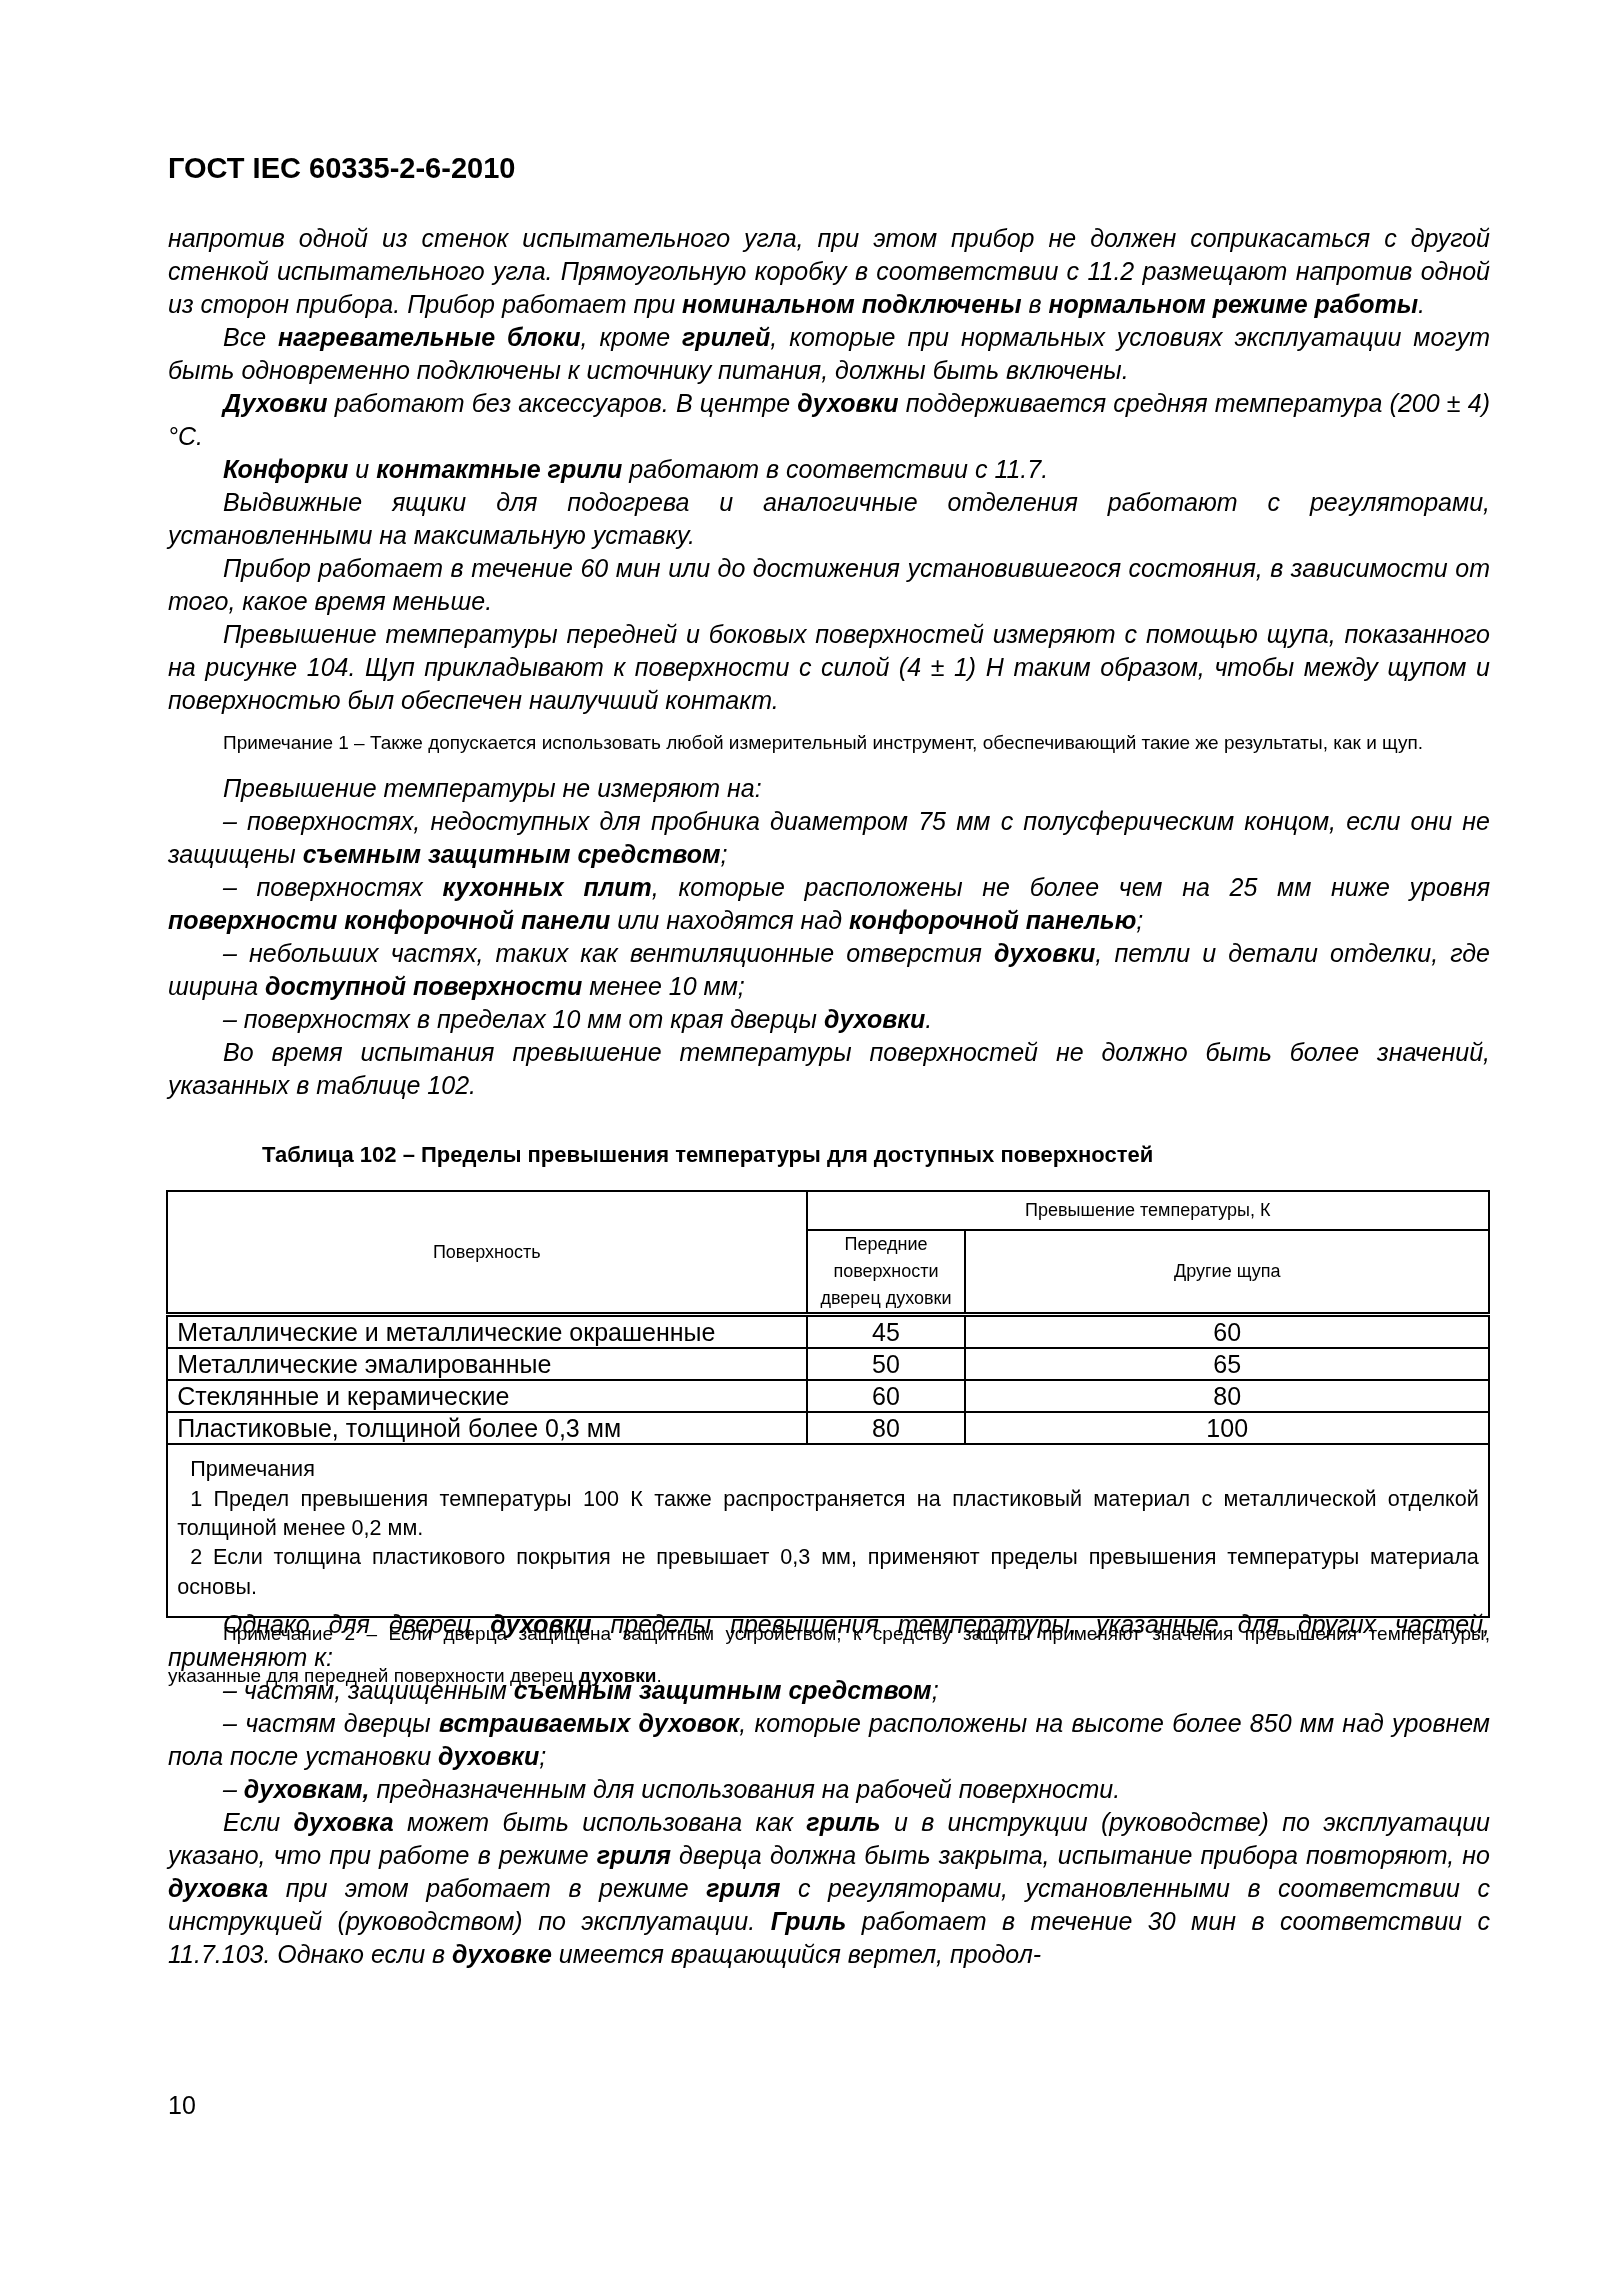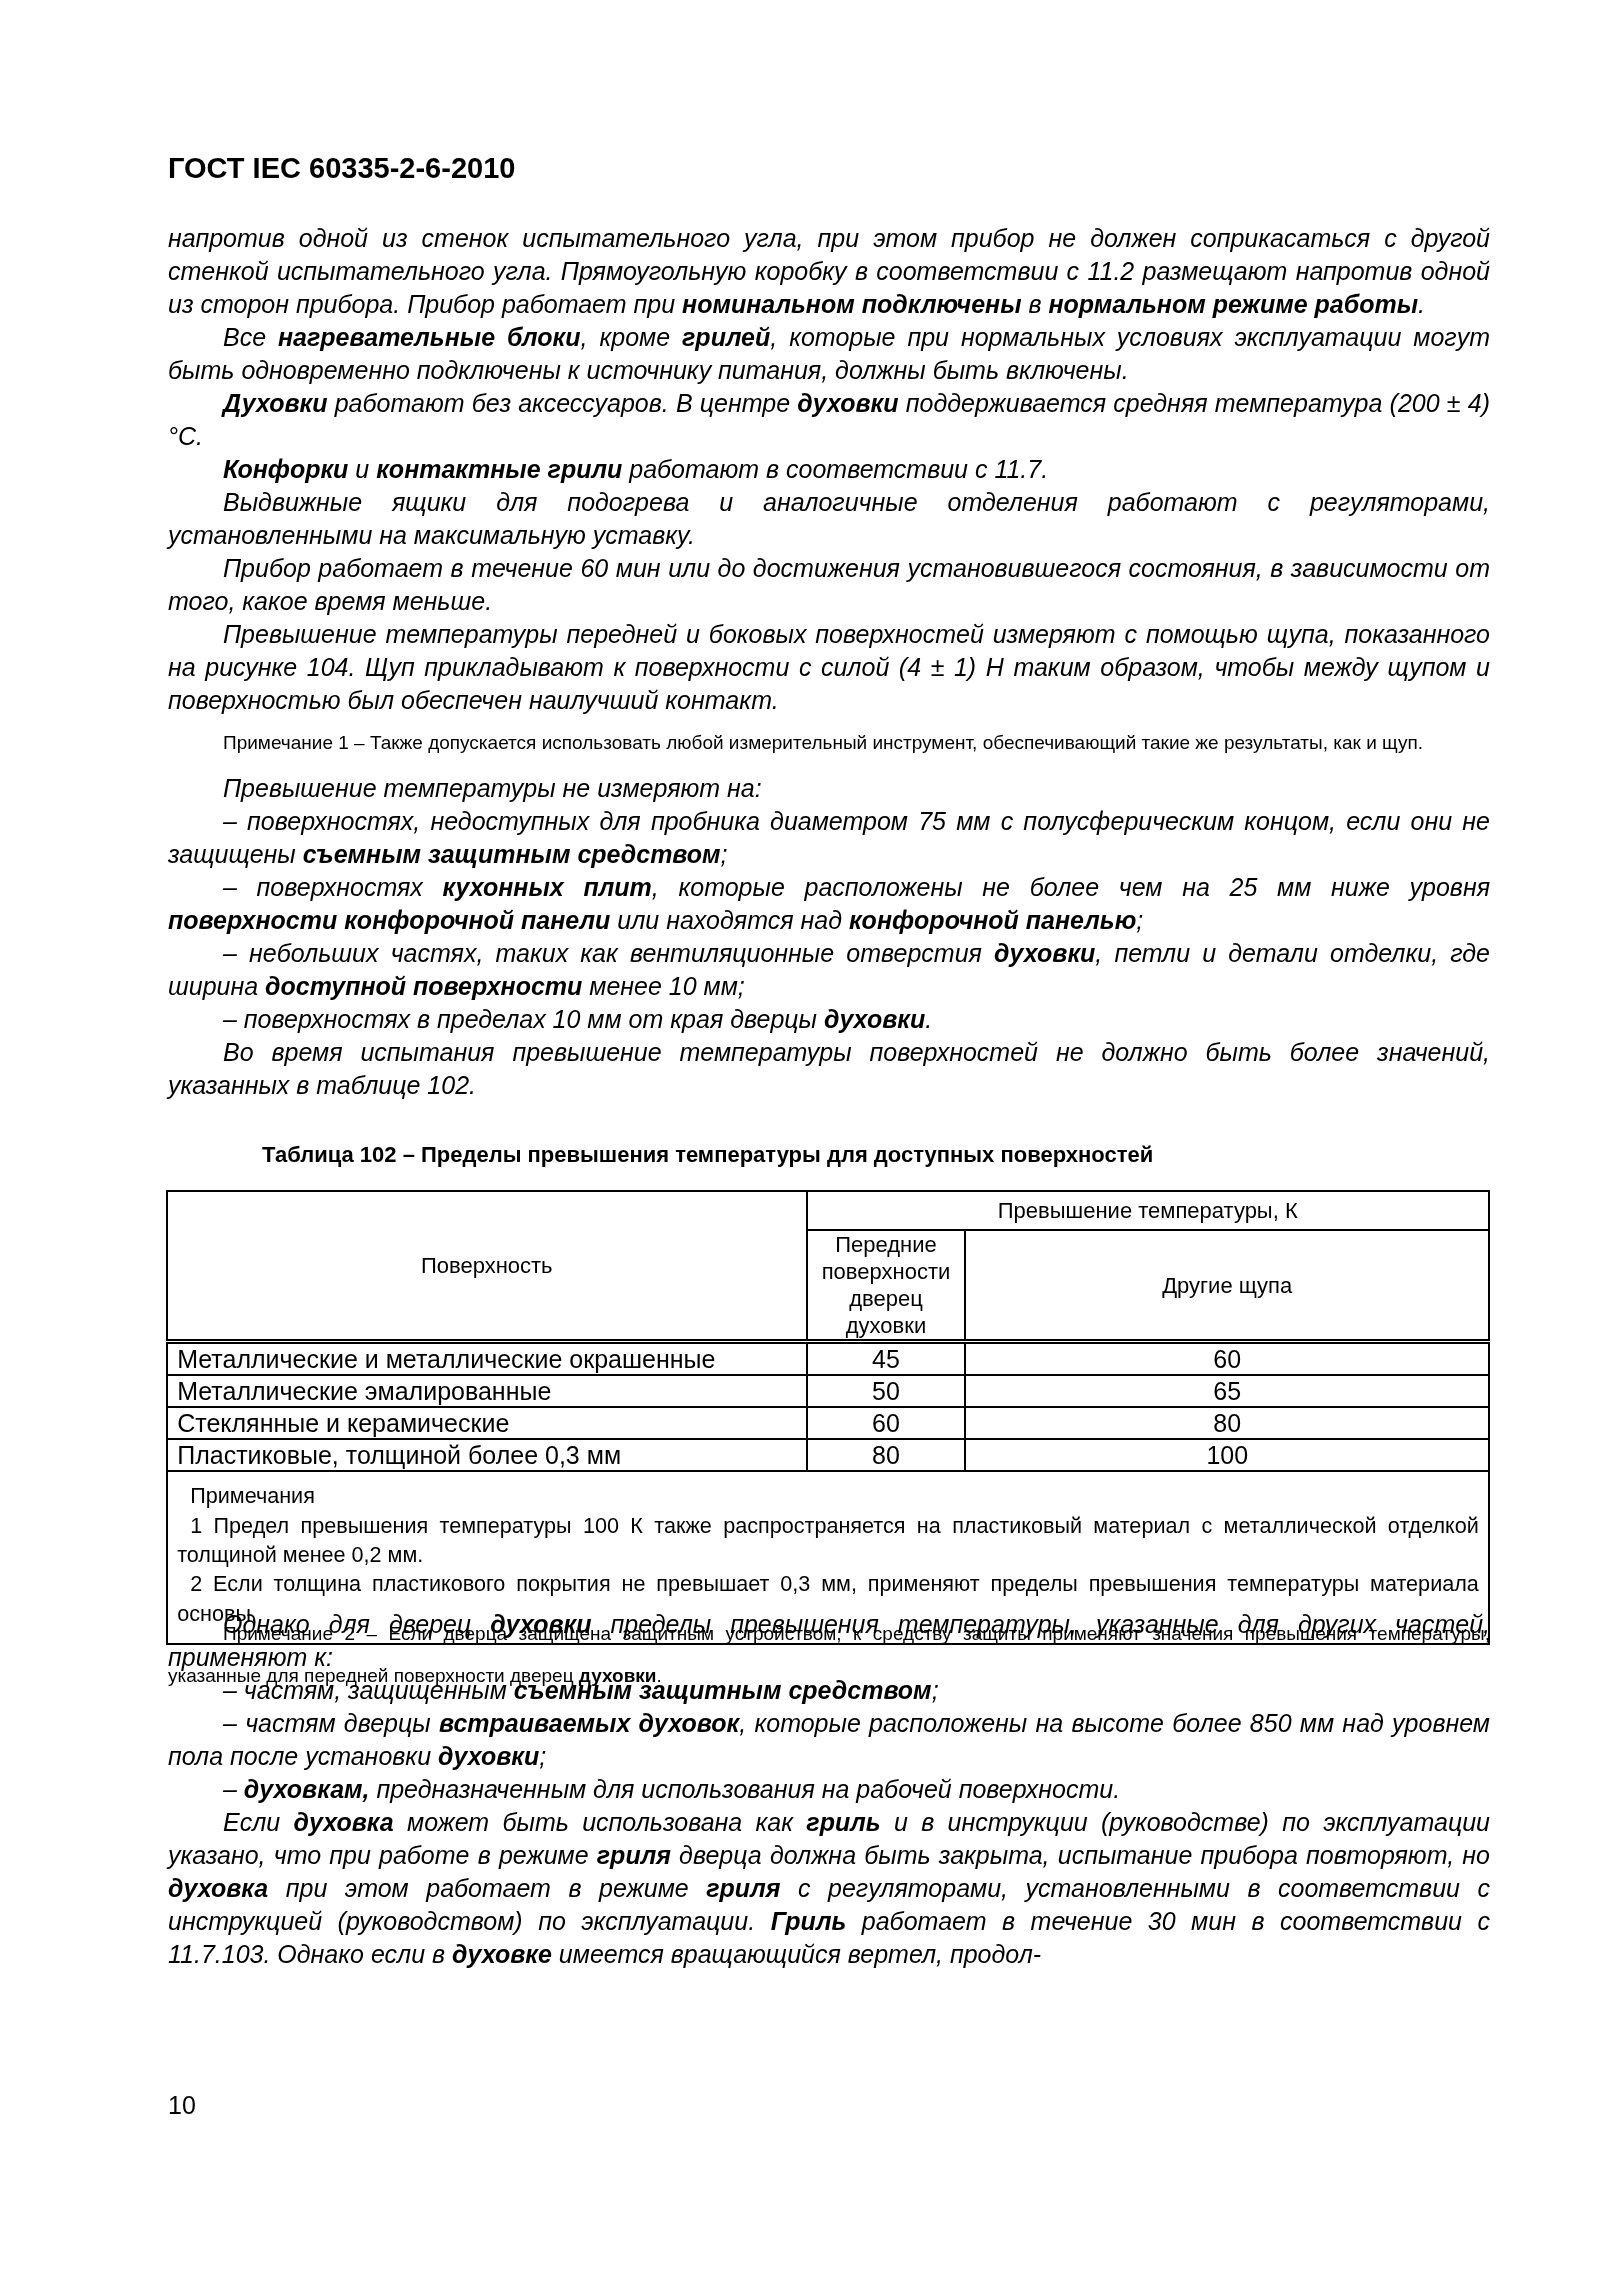--- a/index.html
+++ b/index.html
@@ -10,21 +10,21 @@
   .body-text p { margin: 0; text-indent: 55px; }
   .body-text p.noindent { text-indent: 0; }
   .body-text b { font-weight: bold; }
   .note { font-style: normal; font-size: 19px; line-height: 42px; }
   .block1 { top: 222px; }
   .note1 { margin-top: 5.2px !important; margin-bottom: 7.9px !important; }
   .table-title { position: absolute; left: 226px; top: 1142px; font-size: 22px; font-weight: bold; margin-left: 36px; }
   table.t102 { position: absolute; left: 166px; top: 1190px; width: 1324px; border-collapse: collapse;
                font-size: 25px; }
   table.t102 td, table.t102 th { border: 2px solid #000; padding: 0 9.2px; font-weight: normal; }
-  table.t102 th { font-size: 22px; text-align: center; }
+  table.t102 th { font-size: 18px; text-align: center; }
   .h1 { height: 37px; }
   .h2 { height: 68px; line-height: 27px; }
   .dbl { border-bottom: 5.9px double #000 !important; }
   table.t102 td.num { text-align: center; }
   table.t102 tr.data td { height: 30px; line-height: 30px; }
   table.t102 td.notes { font-size: 21.6px; line-height: 29.4px; padding: 9.2px 9.2px 14.4px 9.2px; text-align: justify; border-radius: 14px; }
   .notes p { margin: 0; text-indent: 13px; }
   .block2 { top: 1613px; }
   .block3 { top: 1608px; }
   .page-num { position: absolute; left: 168px; top: 2091px; font-size: 25px; }

